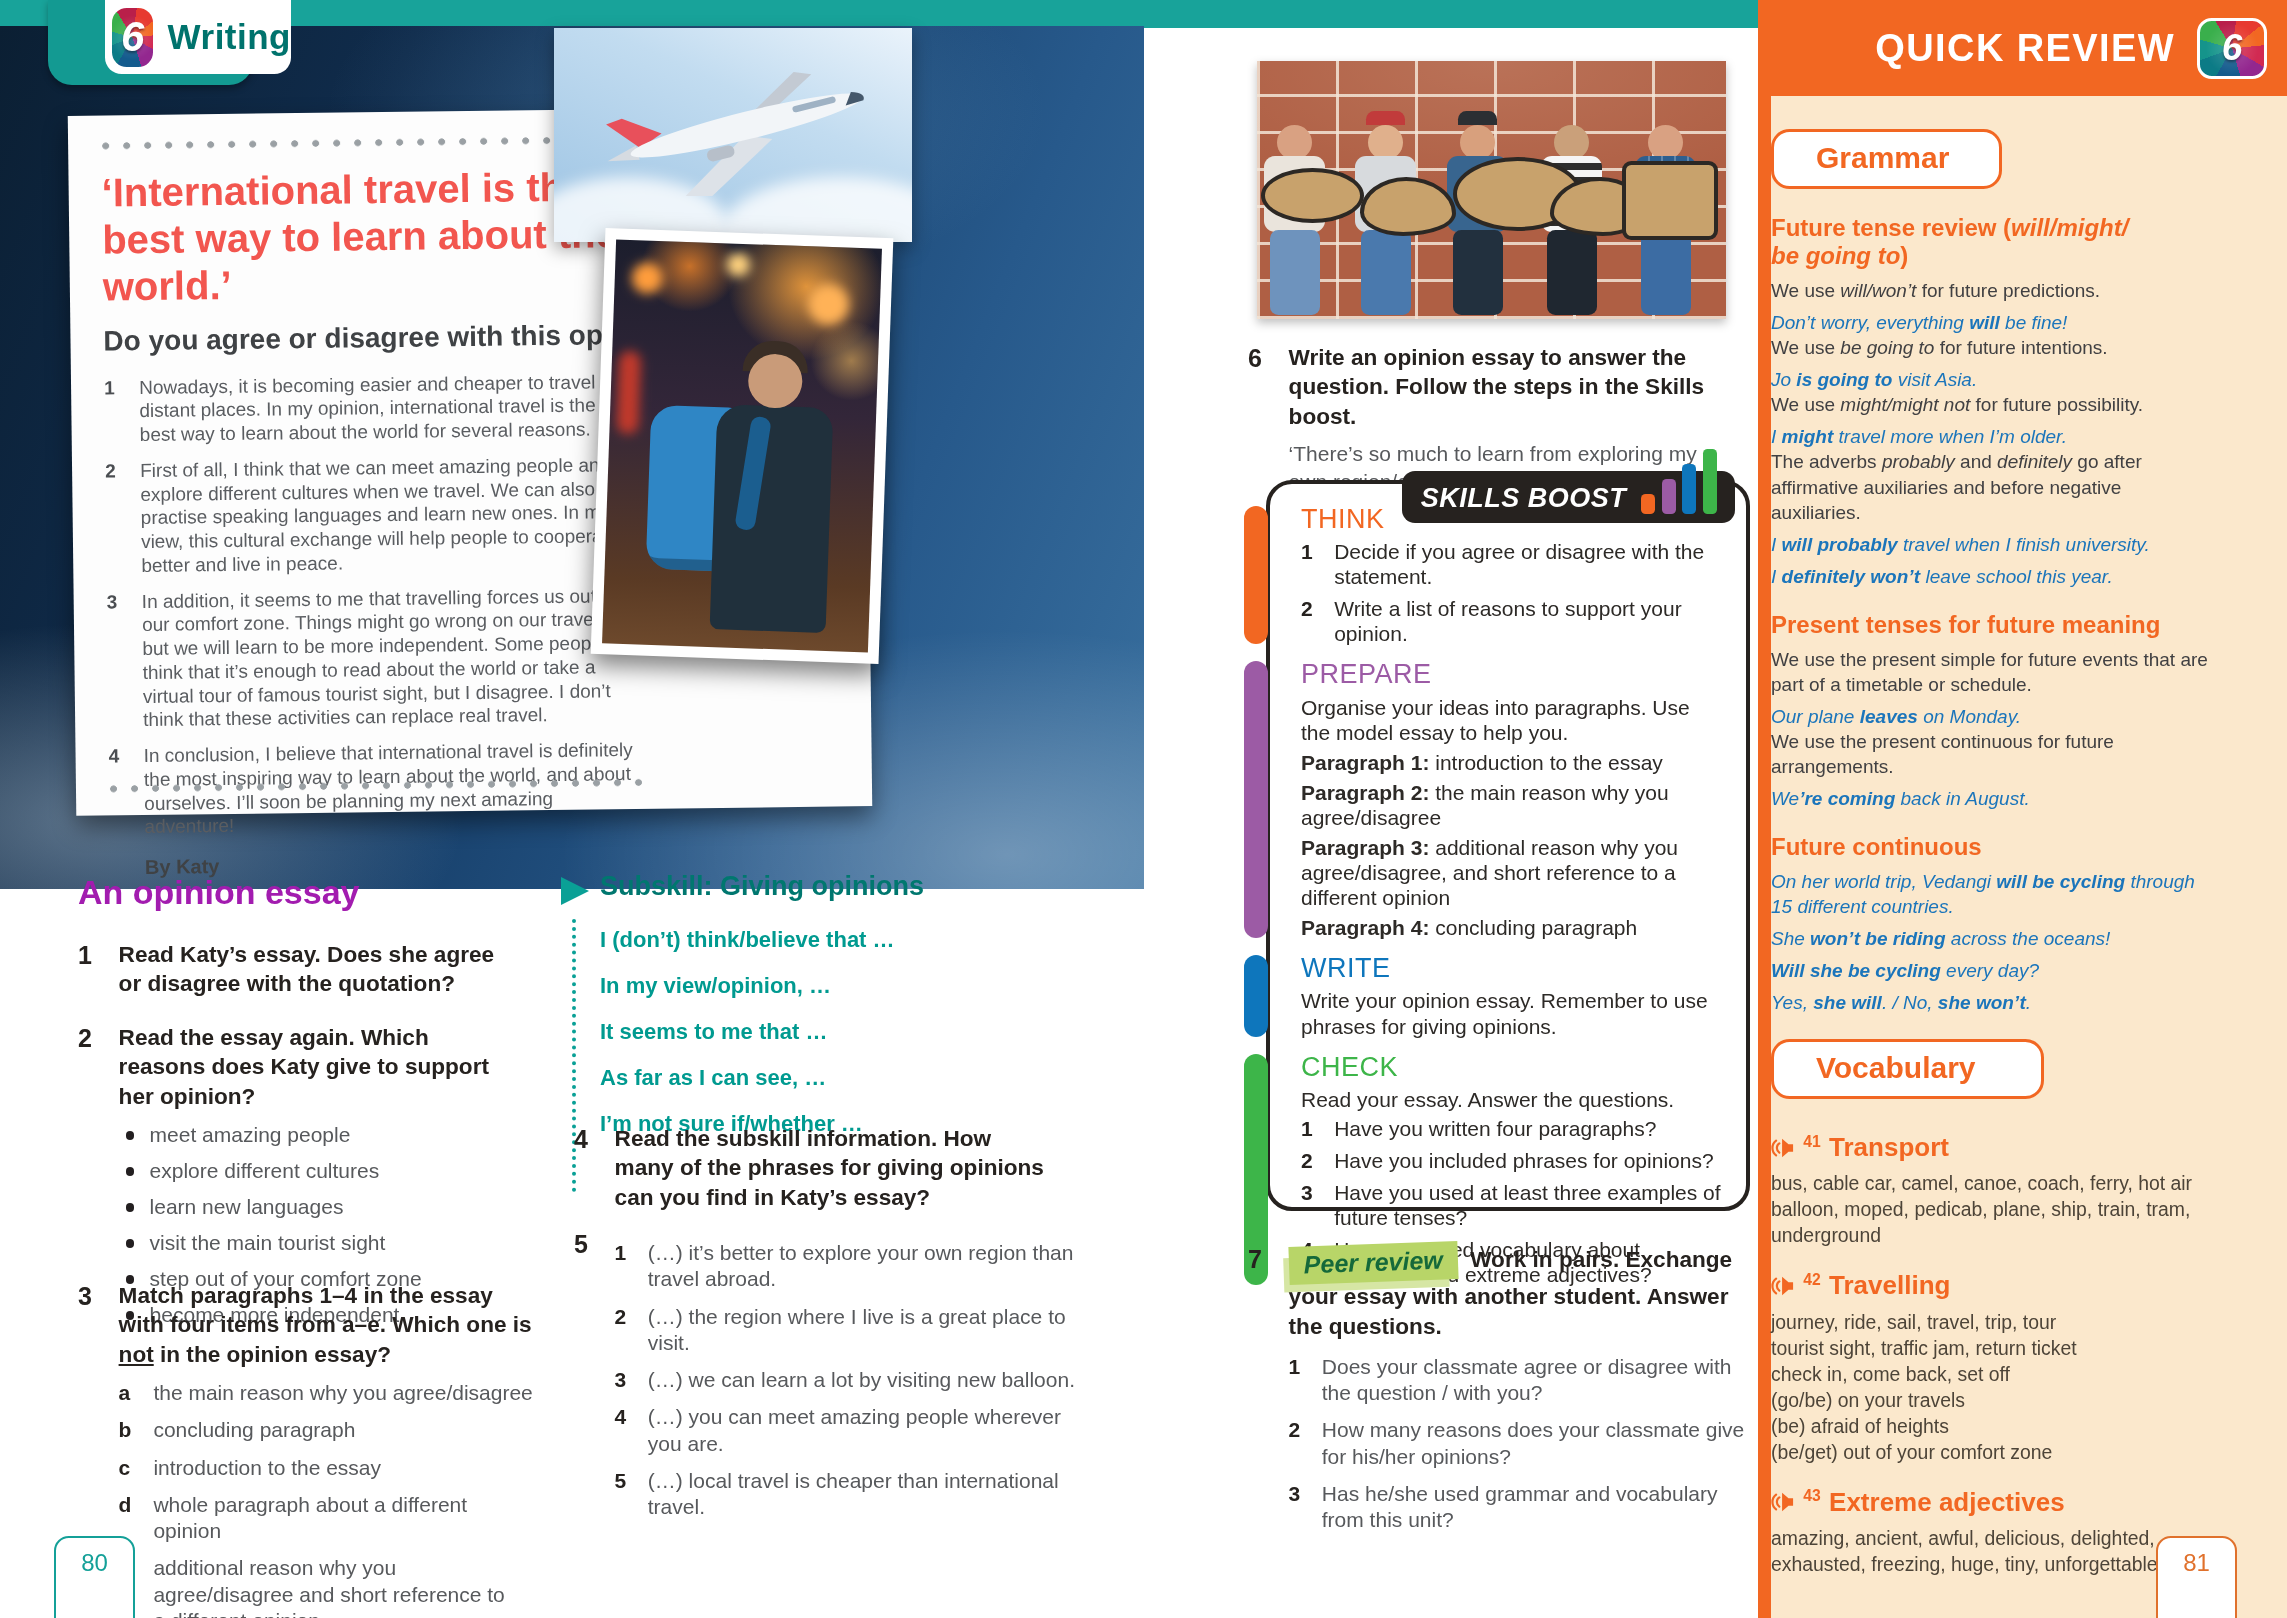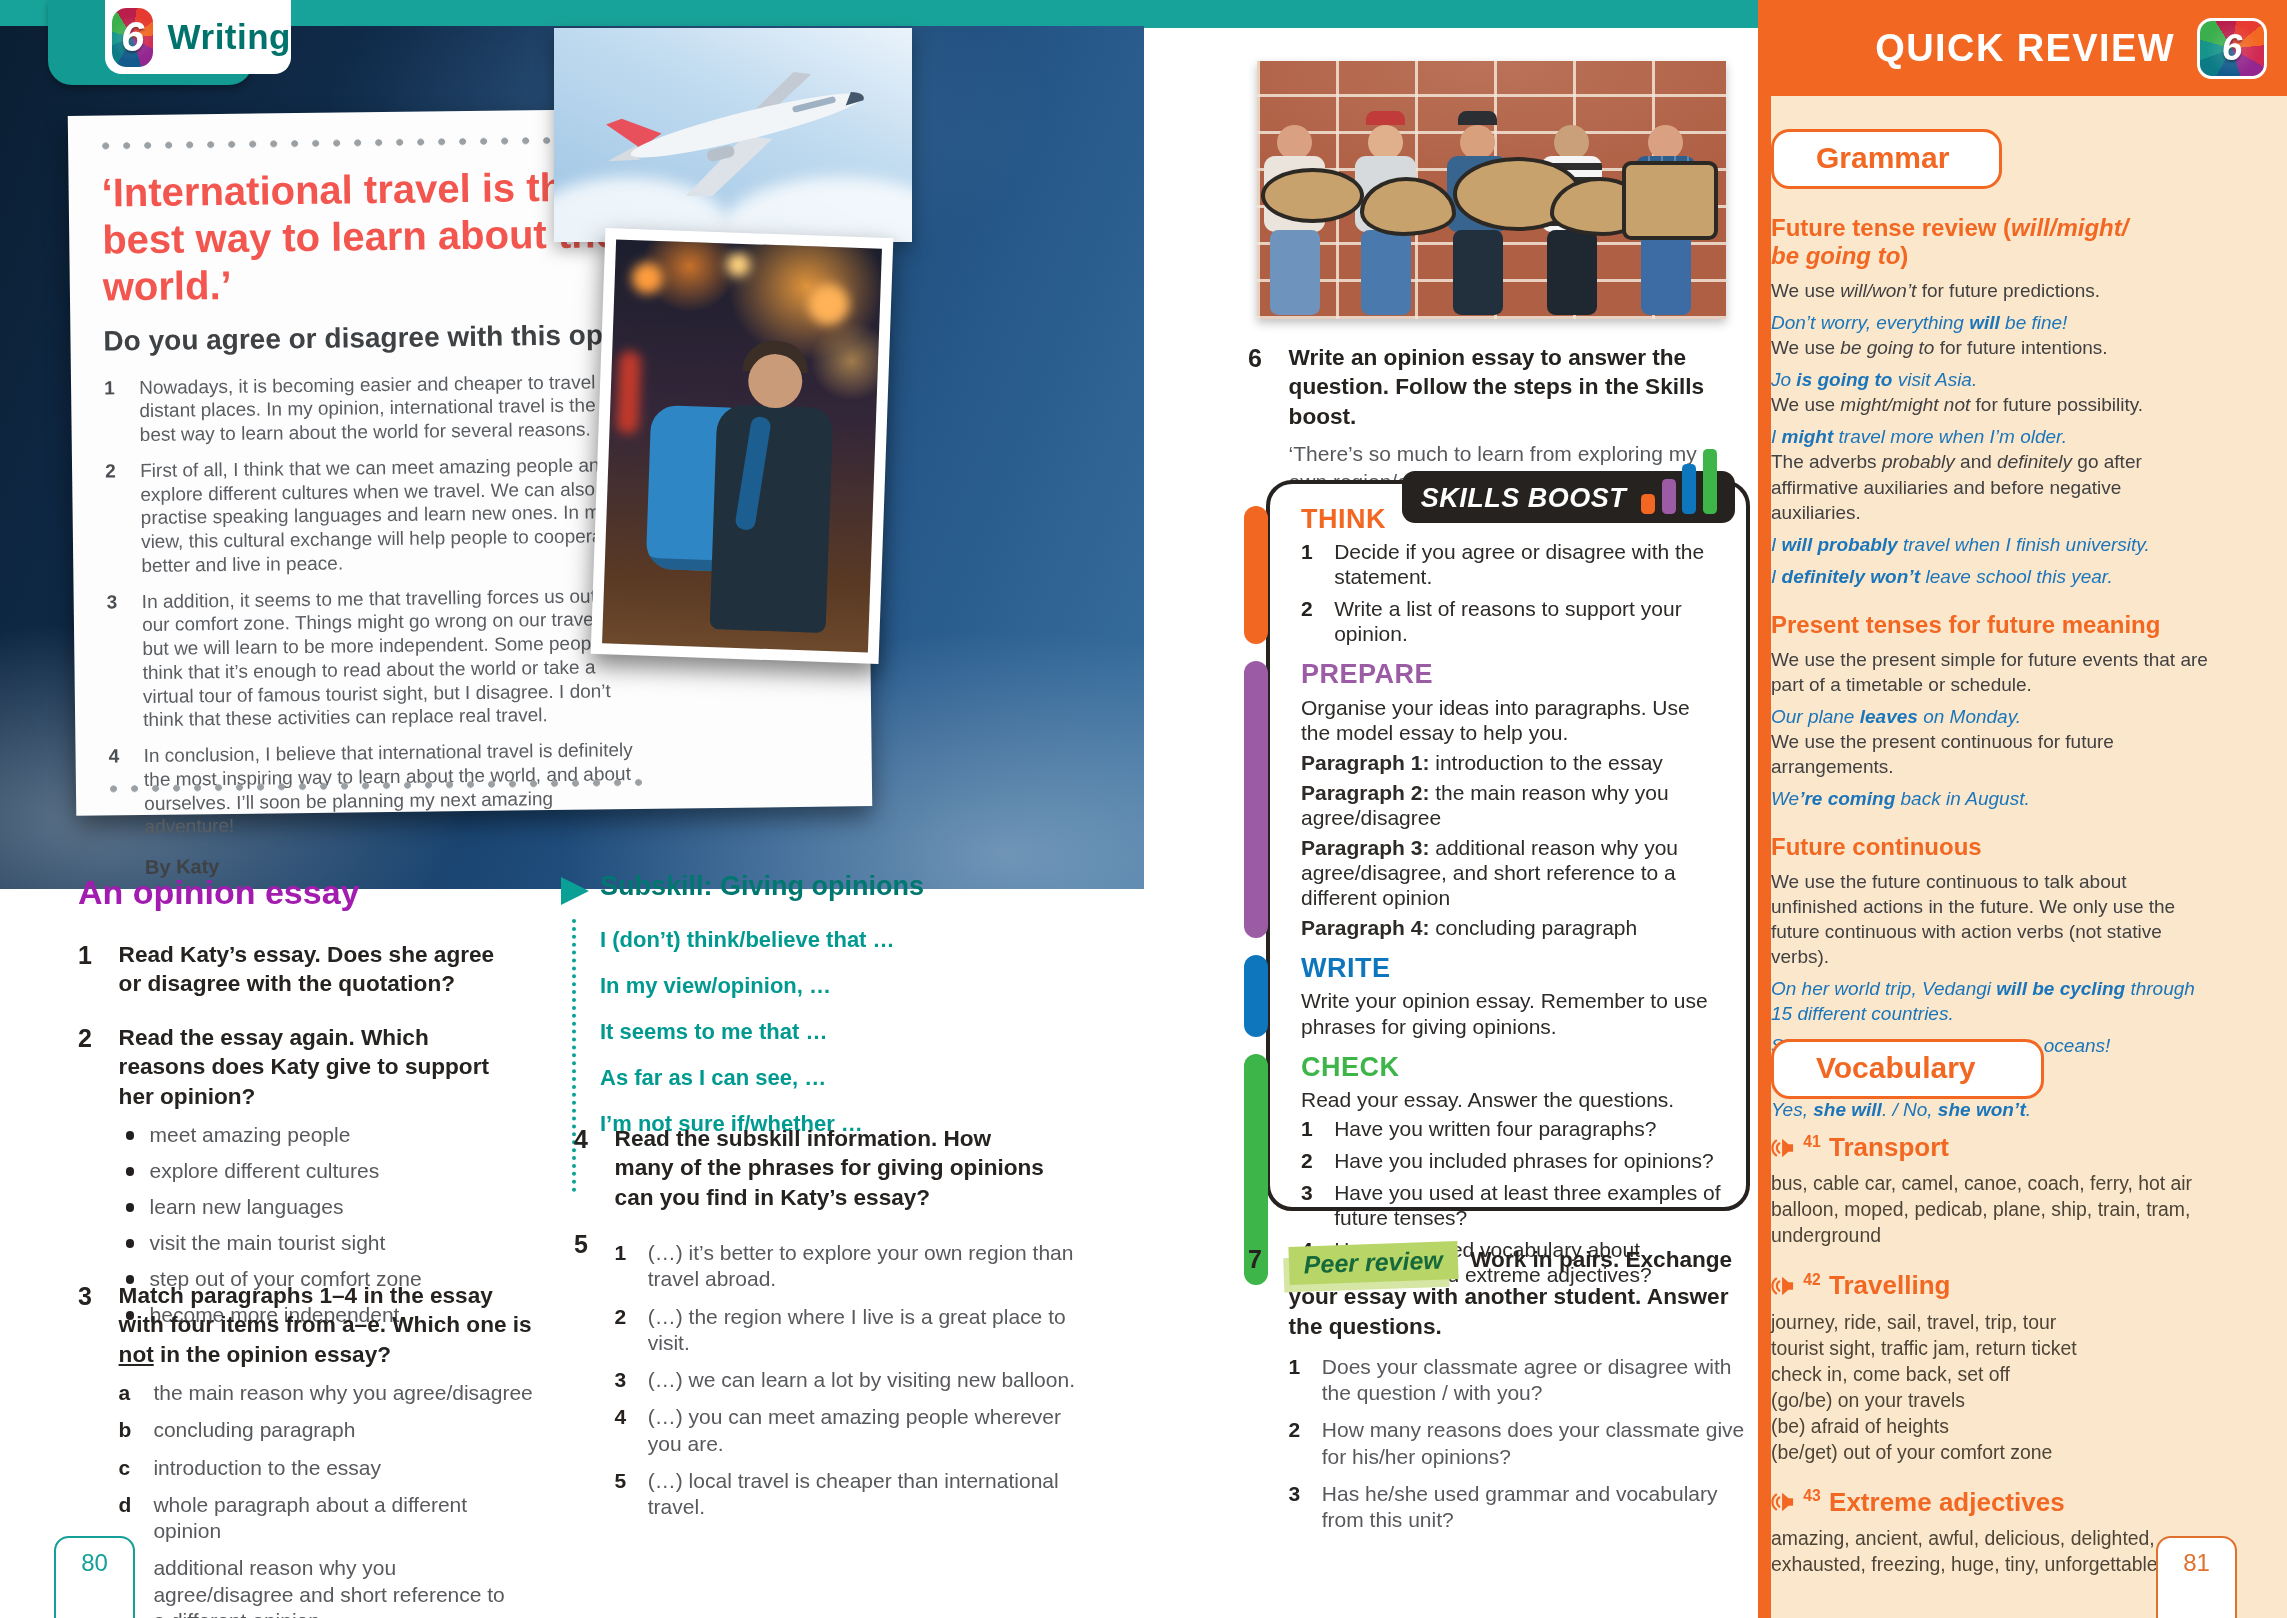--- a/index.html
+++ b/index.html
@@ -89,21 +89,21 @@
   .leg{width:50px;height:85px;border-radius:8.3px;margin:-1.8px auto 0}
   .bub{position:absolute;background:#c8a26c;border:4.6px solid #2c2824;z-index:3}
 
   .sbbox{position:absolute;left:1266px;top:480px;width:484px;height:731px;background:#fff;border:4.6px solid #26221f;border-radius:26px;padding:14.8px 22px 11px 31px}
   .sbtab{position:absolute;top:-13px;right:11px;height:52px;background:#26221f;color:#fff;border-radius:13px;padding:9.2px 18.5px;display:flex;align-items:flex-end;gap:14.8px}
   .sbtab .lbl{font-size:27px;font-weight:bold;font-style:italic;letter-spacing:0.5px;line-height:1.1}
   .bars{display:flex;align-items:flex-end;gap:6.5px}
   .bars i{display:block;width:14px;border-radius:4.6px}
   .sec{position:relative;margin-top:13px}
   .sec::before{content:"";position:absolute;left:-57px;top:1.8px;bottom:1.8px;width:24px;border-radius:12px;background:var(--c)}
-  .sec h3{font-size:27px;font-weight:bold;letter-spacing:0.5px;color:var(--c);margin-bottom:3.7px}
+  .sec h3{font-size:27px;font-weight:normal;letter-spacing:0.5px;color:var(--c);margin-bottom:3.7px}
   .sec p,.sec .nitem{font-size:21px;line-height:1.2;color:#2d2a27}
   .sec .numlist{gap:6.5px;margin-top:3.7px}
   .sec .nitem .nn{color:#26221f}
   .sec p{margin-top:4.6px}
   .peer{display:inline-block;background:#b8d568;color:#15693a;font-weight:bold;font-style:italic;font-size:25px;padding:3.7px 14.8px 5.5px;transform:rotate(-2deg);box-shadow:-7.4px 9.2px 0 -1.8px #d6e6a4;margin-right:13px;vertical-align:middle}
 
   
   .qr{position:absolute;left:1758px;top:0;width:529px;height:1619px;background:#fbe8cc}
   .qr-strip{position:absolute;left:1758px;top:0;width:13px;height:1619px;background:#f26722}
   .qr-head{position:absolute;left:1758px;top:0;width:529px;height:96px;background:#f26722;display:flex;align-items:center;justify-content:flex-end;gap:22px;padding-right:20px}
@@ -444,21 +444,20 @@
     <p class="exm">I <b>will probably</b> travel when I finish university.</p>
     <p class="exm">I <b>definitely won’t</b> leave school this year.</p>
 
     <div class="gr-sub">Present tenses for future meaning</div>
     <p class="rule">We use the present simple for future events that are part of a timetable or schedule.</p>
     <p class="exm">Our plane <b>leaves</b> on Monday.</p>
     <p class="rule">We use the present continuous for future arrangements.</p>
     <p class="exm">We<b>’re coming</b> back in August.</p>
 
     <div class="gr-sub">Future continuous</div>
-    <p class="rule">We use the future continuous to talk about unfinished actions in the future. We only use the future continuous with action verbs (not stative verbs).</p>
     <p class="exm">On her world trip, Vedangi <b>will be cycling</b> through 15 different countries.</p>
     <p class="exm">She <b>won’t be riding</b> across the oceans!</p>
     <p class="exm"><b>Will she be cycling</b> every day?</p>
     <p class="exm">Yes, <b>she will</b>. / No, <b>she won’t</b>.</p>
   </div>
 
   <div class="pill" style="top:1039px;width:273px"><span>Vocabulary</span></div>
 
   <div class="vcontent" style="top:1132px">
     <div class="vhead">

